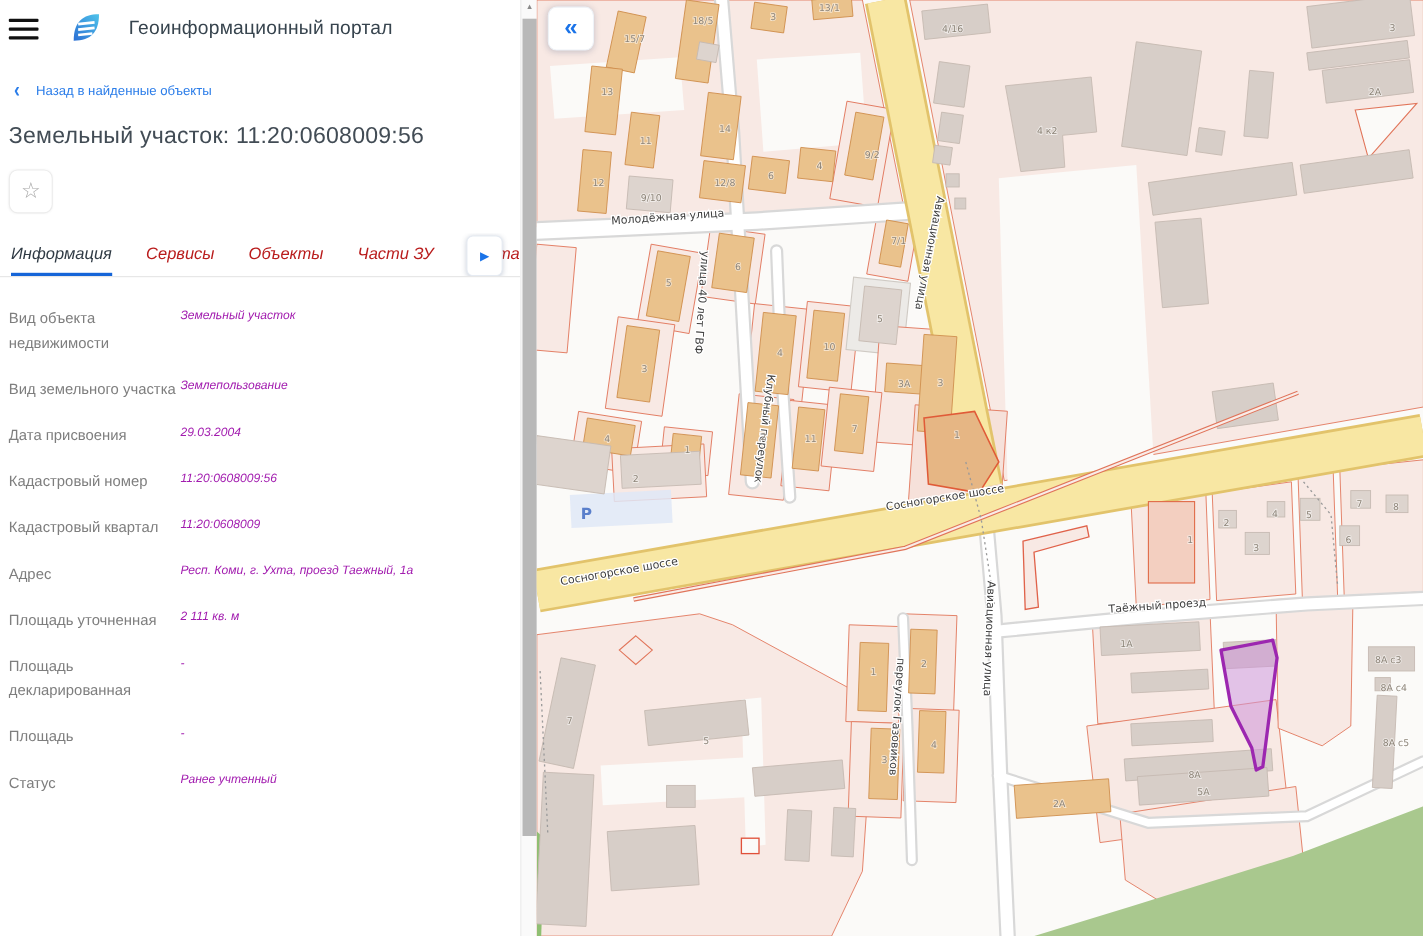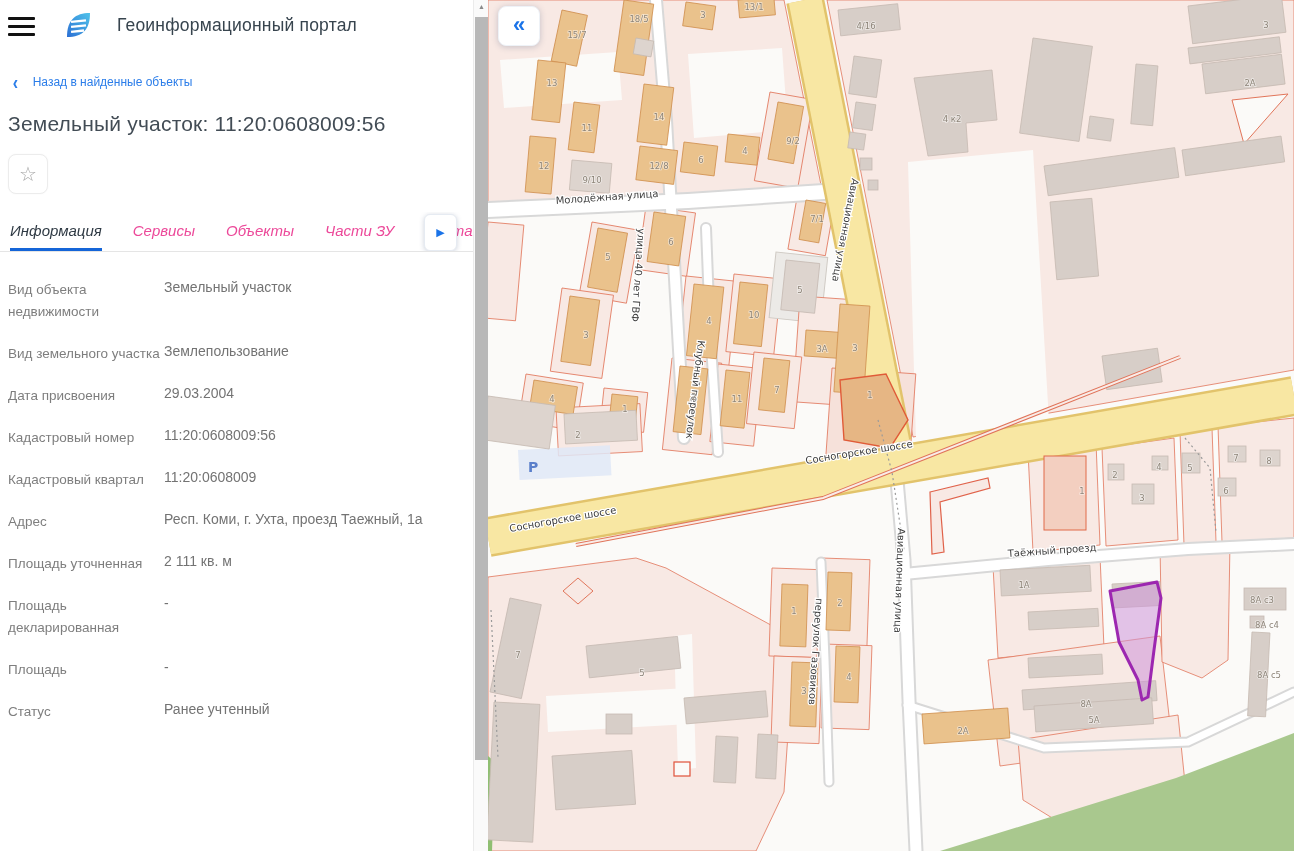--- a/index.html
+++ b/index.html
@@ -23,31 +23,31 @@
 
   .page-title { margin:20px 0 0 8px; font-size:21px; color:#424c55; font-weight:500; letter-spacing:.2px; }
 
   .star-btn { margin:18px 0 0 8px; width:40px; height:40px; border:1px solid #ececec; border-radius:8px;
               background:#fff; display:flex; align-items:center; justify-content:center; cursor:pointer;
               box-shadow:0 0 2px rgba(0,0,0,.04); }
   .star-glyph { font-size:20px; color:#a8a8a8; line-height:1; }
 
   .tabs { position:relative; display:flex; gap:31px; margin-top:18px; padding:0 10px; height:40px;
           border-bottom:1px solid #e5e5e5; white-space:nowrap; overflow:hidden;font-style:italic; }
-  .tab { font-size:15px; color:#ec4899; padding-top:10px; cursor:pointer; flex:0 0 auto; }
+  .tab { font-size:15px; color:#b91c1c; padding-top:10px; cursor:pointer; flex:0 0 auto; }
   .tab.active { color:#2f3a44; border-bottom:3px solid #1565d8; }
   .tab-scroll-btn { position:absolute; right:16px; top:2px; width:33px; height:37px; background:#fff;
           border:1px solid #e6ebf2; border-radius:6px; box-shadow:0 1px 5px rgba(60,80,120,.25);
           display:flex; align-items:center; justify-content:center; cursor:pointer; }
   .tab-scroll-btn span { color:#1a73e8; font-size:11px; }
 
   #fields { padding:24px 14px 0 8px; }
   .field-row { display:grid; grid-template-columns:152px 1fr; column-gap:4px; margin-bottom:17px; }
   .field-label { font-size:13.5px; color:#7e7e7e; line-height:22px; padding-top:3px; }
-  .field-value { font-size:14px; color:#737373; line-height:23px; }
+  .field-value { font-size:11px; color:#a21caf; line-height:23px;font-style:italic; }
 
   
   #scrollbar { position:absolute; right:0; top:0; width:15px; height:851px; background:#fafafa;
                border-left:1px solid #ebebeb; }
   #scroll-up { position:absolute; top:3px; left:0; width:15px; height:12px; text-align:center;
                font-size:7px; color:#8a8a8a; cursor:pointer; }
   #scroll-thumb { position:absolute; top:17px; left:1px; width:13px; height:743px; background:#b8b8b8; cursor:pointer; }
 
   
   #map { position:absolute; left:488px; top:0; width:806px; height:851px; background:#fbfaf8; }

